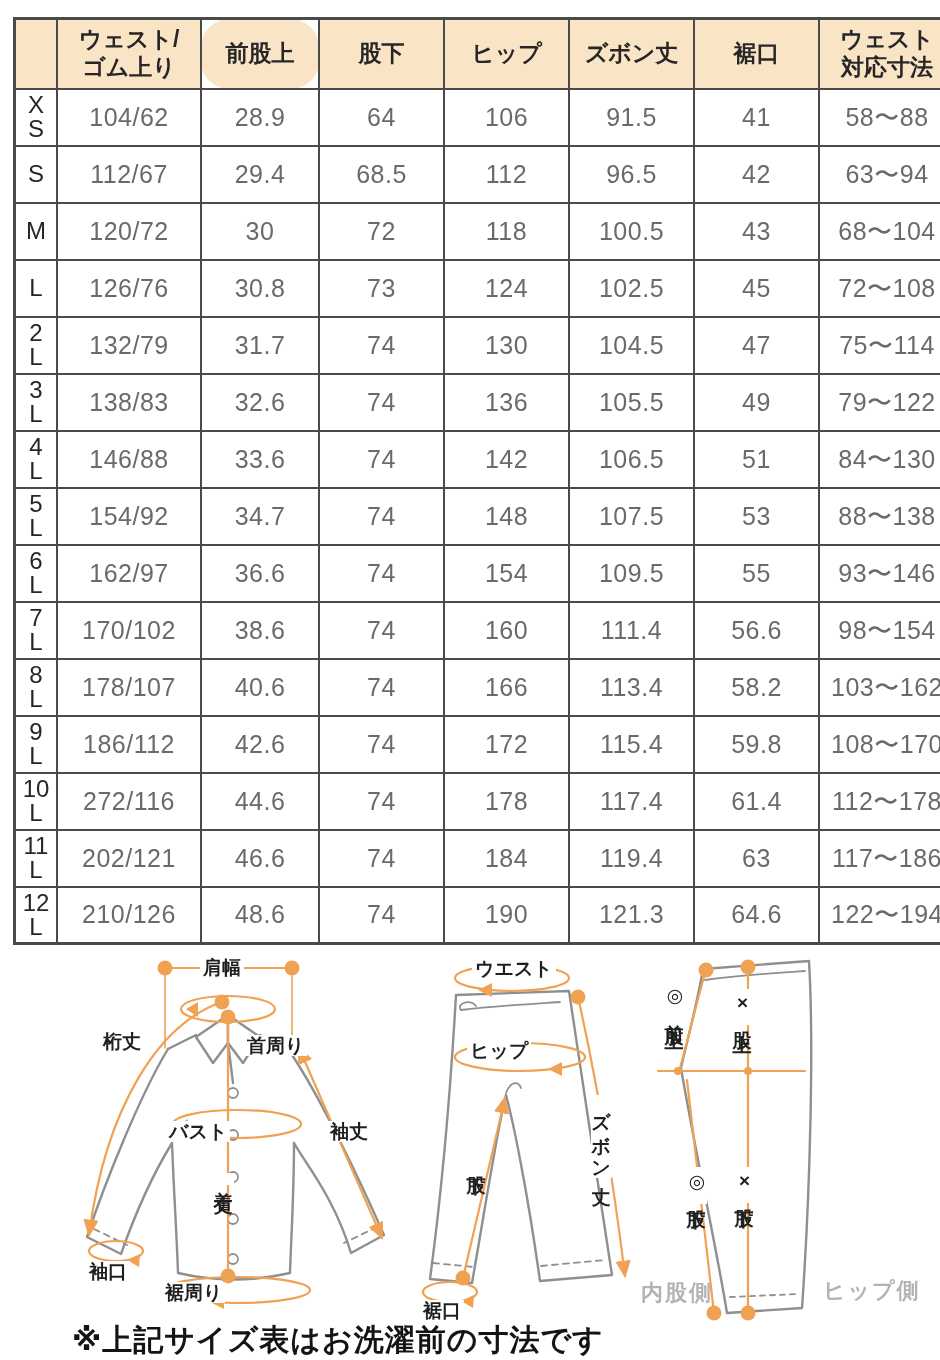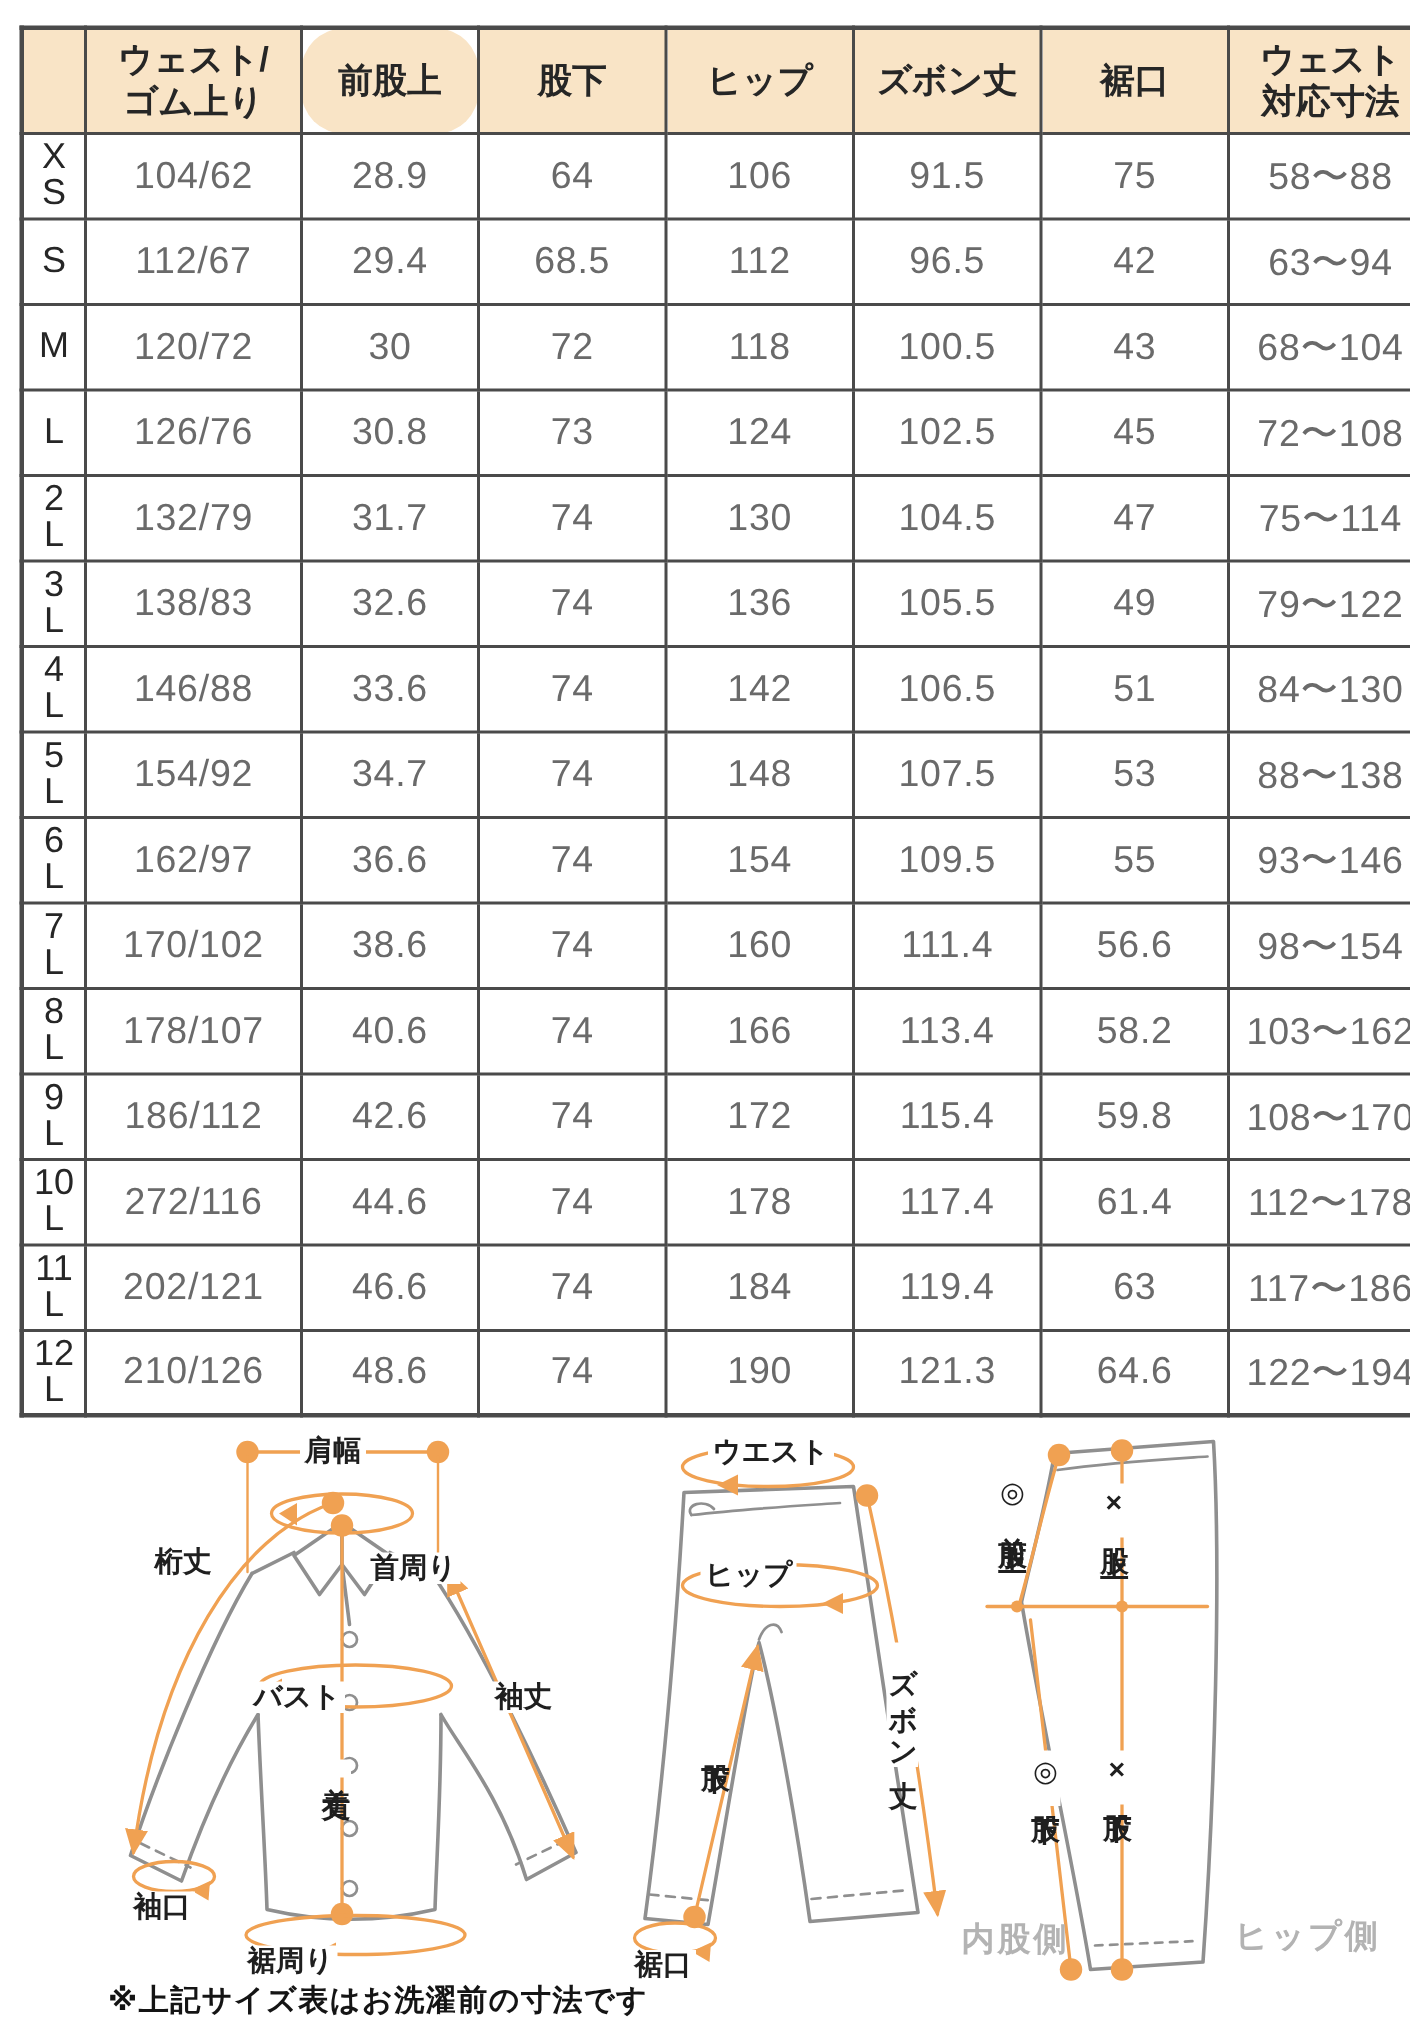--- a/index.html
+++ b/index.html
@@ -41,21 +41,21 @@
   .dlabel.v{
     writing-mode:vertical-rl;text-orientation:upright;
     padding:3px 1px;letter-spacing:3px;
   }
   .dlabel.side{
     color:#b3b3b3;font-size:22px;letter-spacing:2px;background:transparent;
   }
   
   .footer-note{
     position:absolute;left:72px;top:1320px;
-    color:#141414;font-size:20px;font-weight:bold;letter-spacing:1px;
+    color:#141414;font-size:30px;font-weight:bold;letter-spacing:1px;
   }
 </style>
 </head>
 <body>
 
 <table class="size-table">
   <thead>
     <tr>
         <th style="width: 40px;"></th>
         <th style="width: 142px;">ウェスト/
@@ -71,21 +71,21 @@
   </thead>
   <tbody>
       <tr>
         <th>X
 S</th>
         <td>104/62</td>
         <td>28.9</td>
         <td>64</td>
         <td>106</td>
         <td>91.5</td>
-        <td>75</td>
+        <td>41</td>
         <td>58〜88</td>
       </tr>
       <tr>
         <th>S</th>
         <td>112/67</td>
         <td>29.4</td>
         <td>68.5</td>
         <td>112</td>
         <td>96.5</td>
         <td>42</td>
@@ -322,21 +322,21 @@
     </g>
   </svg>
 
   <div class="dlabel" style="left:200px;top:12px;">肩幅</div>
   <div class="dlabel" style="left:244px;top:44px;margin-top:46px;">首周り</div>
   <div class="dlabel" style="left:100px;top:86px;">桁丈</div>
   <div class="dlabel" style="left:166px;top:176px;">バスト</div>
   <div class="dlabel" style="left:327px;top:176px;text-align:center;">袖丈</div>
   <div class="dlabel v" style="left:213px;top:228px;">着丈</div>
   <div class="dlabel" style="left:86px;top:316px;text-align:center;">袖口</div>
-  <div class="dlabel" style="left:162px;top:352px;">裾周り</div>
+  <div class="dlabel" style="left:162px;top:337px;">裾周り</div>
 
   <div class="dlabel" style="left:472px;top:13px;">ウエスト</div>
   <div class="dlabel" style="left:467px;top:95px;">ヒップ</div>
   <div class="dlabel v" style="left:591px;top:150px;">ズボン丈</div>
   <div class="dlabel v" style="left:466px;top:213px;">股下</div>
   <div class="dlabel" style="left:420px;top:355px;">裾口</div>
 
   <div class="dlabel v" style="left:664px;top:36px;">◎前股上</div>
   <div class="dlabel v" style="left:732px;top:44px;">×股上</div>
   <div class="dlabel v" style="left:686px;top:222px;">◎股下</div>

